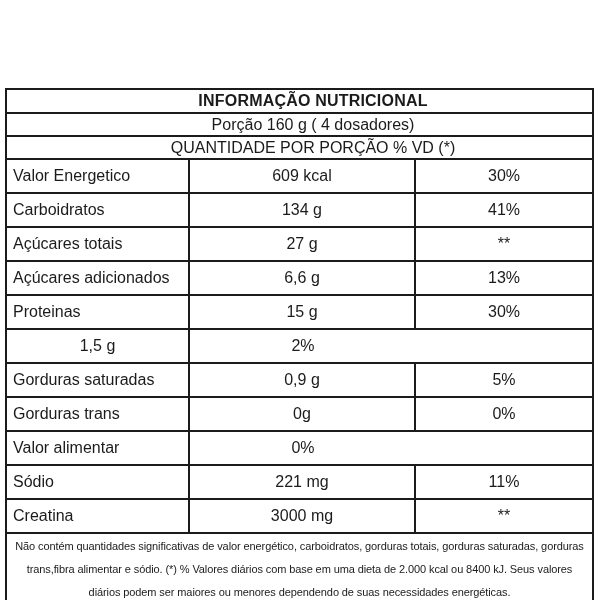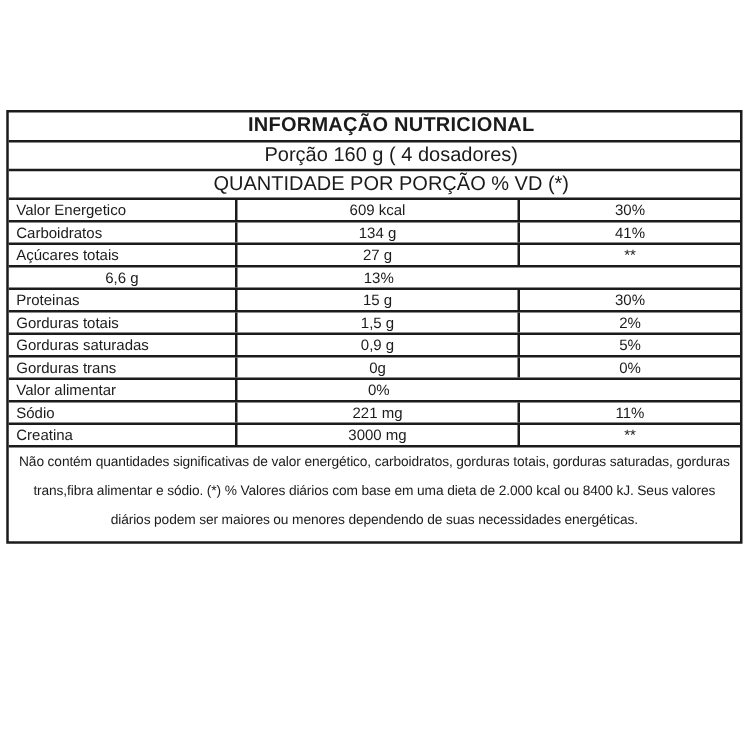--- a/index.html
+++ b/index.html
@@ -34,23 +34,23 @@
   }
   .header-row.title-row {
     font-weight: bold;
     height: 24px;
     letter-spacing: 0.2px;
   }
 
   .data-row {
     display: grid;
     grid-template-columns: 183px 226px 1fr;
-    height: 18px;
+    height: 34px;
     border-bottom: 2px solid #1b1b1b;
-    font-size: 12px;
+    font-size: 16px;
     text-align: center;
   }
   .data-row:last-of-type { border-bottom: 2px solid #1b1b1b; }
 
   .cell {
     display: flex;
     align-items: center;
     overflow: hidden;
     white-space: pre;
   }
@@ -102,30 +102,30 @@
         <div class="cell name">Carboidratos</div>
         <div class="cell amount">134 g</div>
         <div class="cell vd">41%</div>
       </div>
       <div class="data-row">
         <div class="cell name">Açúcares totais</div>
         <div class="cell amount">27 g</div>
         <div class="cell vd">**</div>
       </div>
       <div class="data-row">
+        <div class="cell name">Açúcares adicionados</div>
         <div class="cell amount">6,6 g</div>
         <div class="cell vd">13%</div>
       </div>
       <div class="data-row">
         <div class="cell name">Proteinas</div>
         <div class="cell amount">15 g</div>
         <div class="cell vd">30%</div>
       </div>
       <div class="data-row">
-        <div class="cell name">Gorduras totais</div>
         <div class="cell amount">1,5 g</div>
         <div class="cell vd">2%</div>
       </div>
       <div class="data-row">
         <div class="cell name">Gorduras saturadas</div>
         <div class="cell amount">0,9 g</div>
         <div class="cell vd">5%</div>
       </div>
       <div class="data-row">
         <div class="cell name">Gorduras trans</div>

